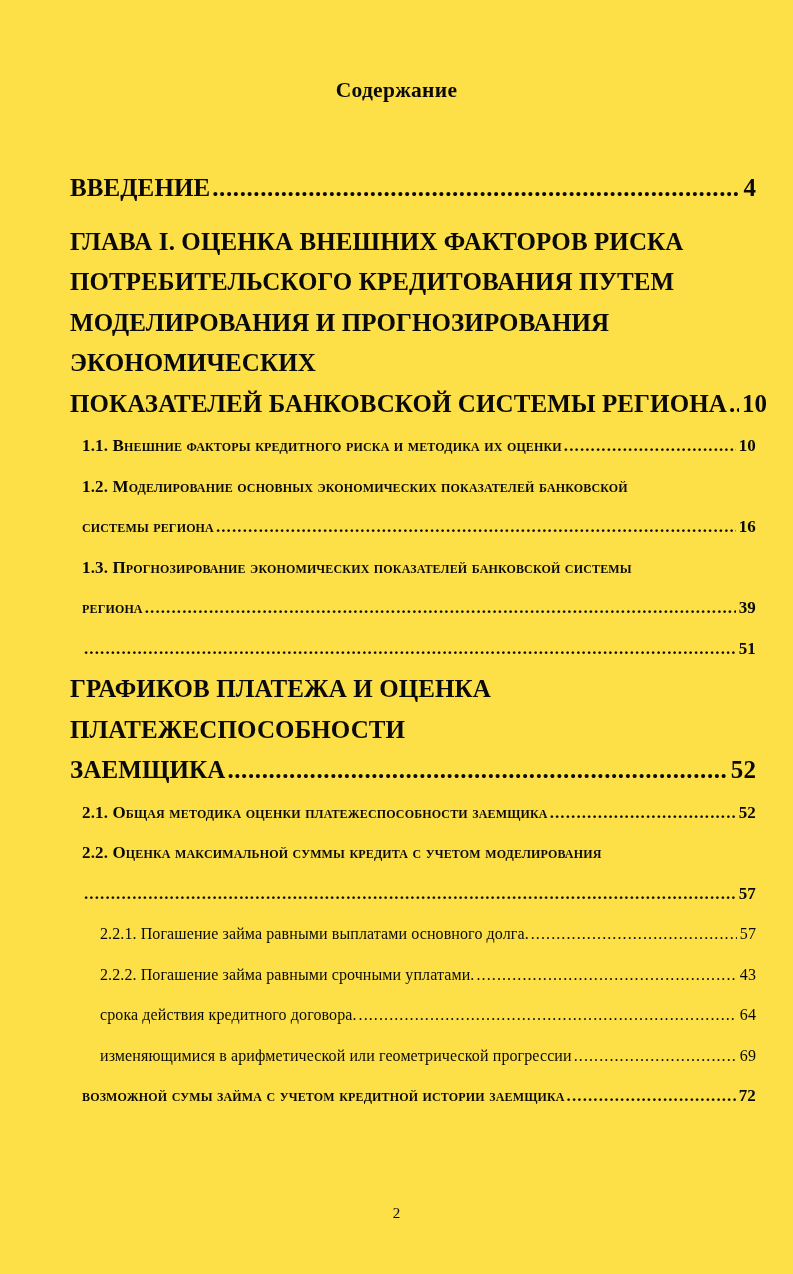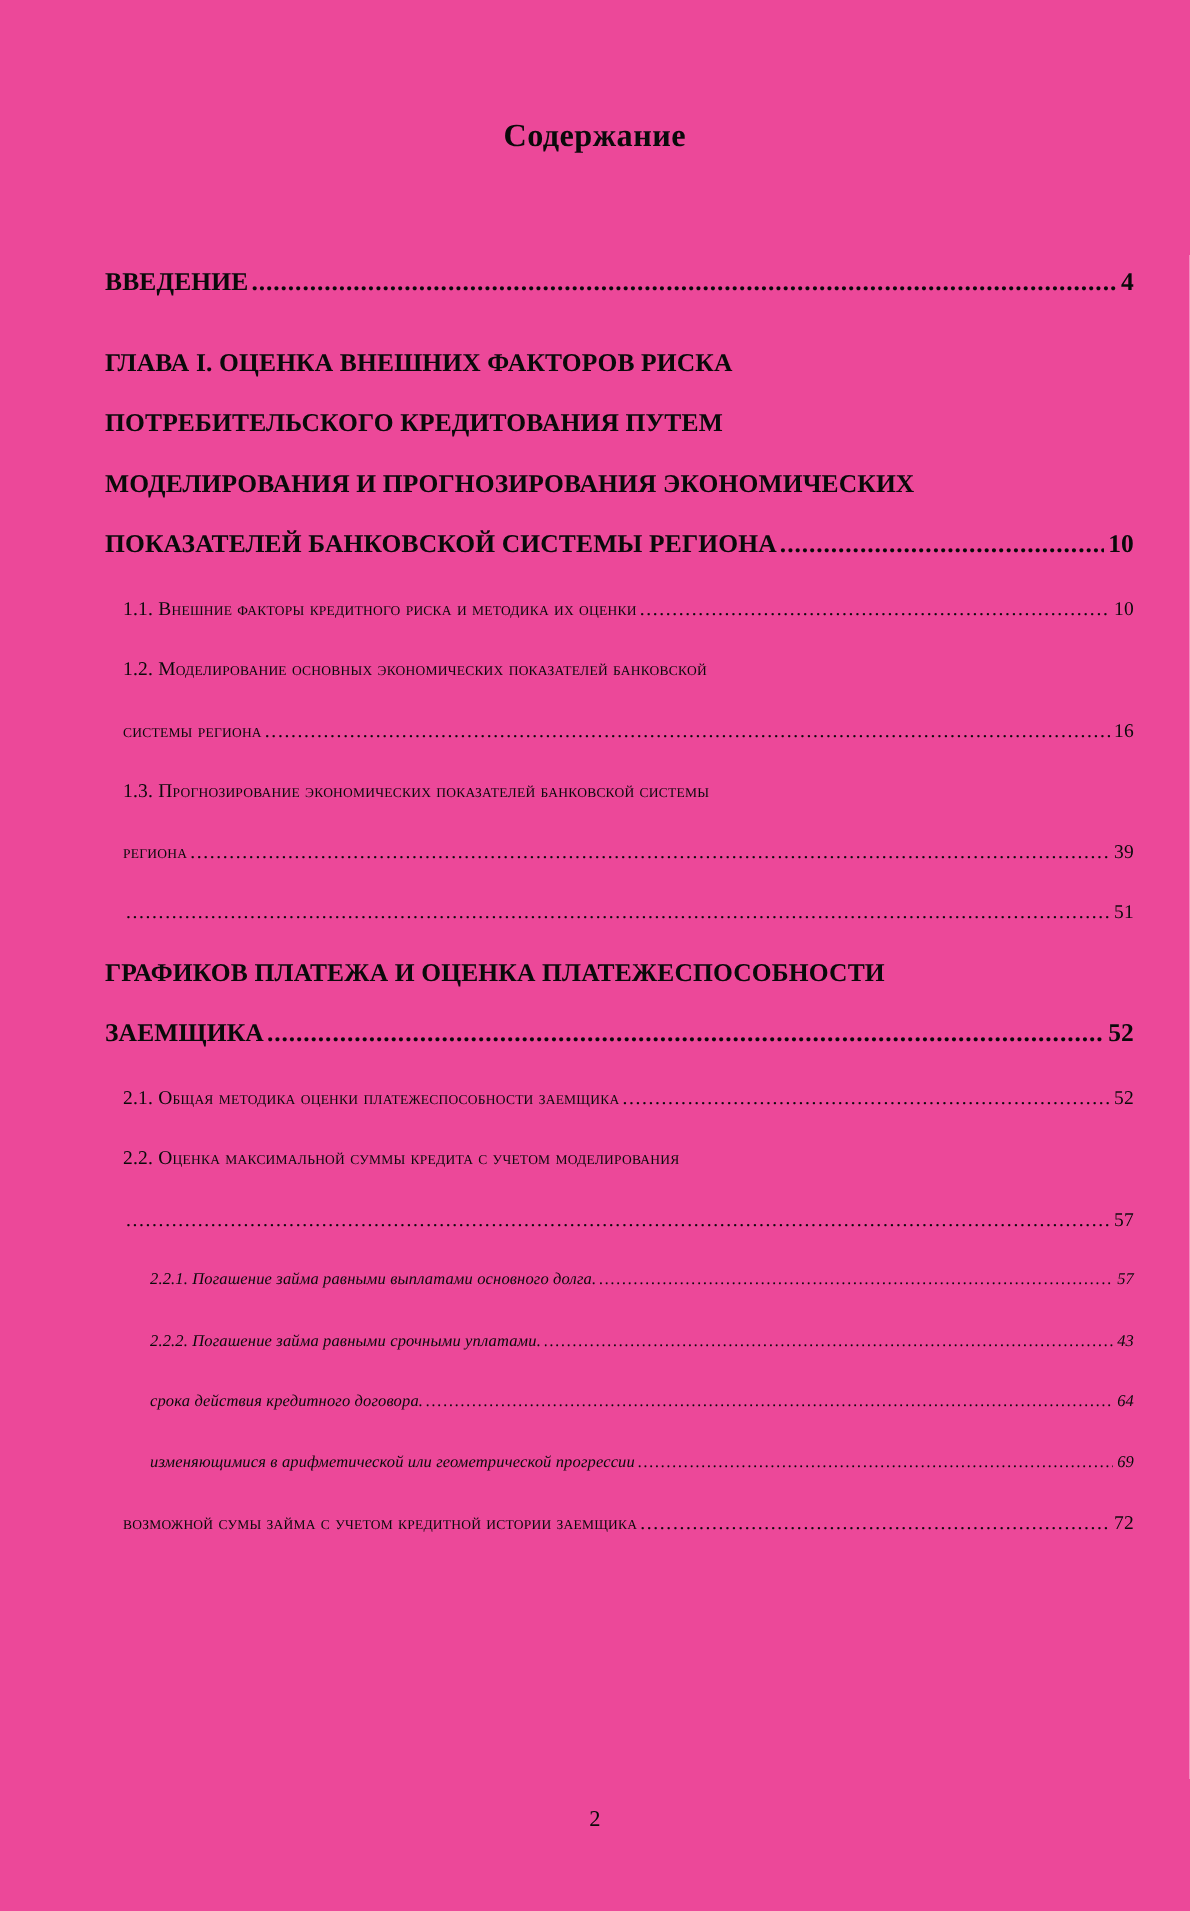--- a/index.html
+++ b/index.html
@@ -11,21 +11,21 @@
     width: 793px;
     height: 1274px;
     font-family: "Liberation Serif", "DejaVu Serif", serif;
     color: #0a0a0a;
     position: relative;
     overflow: hidden;
   }
   .page {
     position: absolute;
     inset: 0;
-    background: #ec4899;
+    background: #fde047;
   }
   .page-title {
     text-align: center;
     font-size: 21.5px;
     font-weight: bold;
     letter-spacing: 0.3px;
     margin: 0;
     position: absolute;
     top: 78px;
     left: 0;
@@ -58,47 +58,47 @@
     min-width: 10px;
   }
   .row .pg {
     flex: 0 0 auto;
     text-align: right;
     padding-left: 2px;
   }
 
   
   .lvl0 {
-    font-size: 17px;
+    font-size: 25px;
     font-weight: bold;
     line-height: 40.5px;
     text-transform: uppercase;
     letter-spacing: 0.1px;
   }
   .lvl0 .dots { letter-spacing: 0.6px; font-weight: bold; }
   .lvl0.intro { margin-bottom: 13px; }
   .lvl0.chapter .lead-line { display: block; }
   .lvl0.chapter { margin-bottom: 2px; }
 
   
   .lvl1 {
-    font-size: 13px;
+    font-size: 17px;
     line-height: 40.5px;
     padding-left: 12px;
     font-variant: small-caps;
     letter-spacing: 0.15px;
+    font-weight: bold;
   }
   .lvl1 .cont { display: block; }
 
   
   .lvl2 {
-    font-size: 11px;
+    font-size: 16px;
     line-height: 40.5px;
     padding-left: 30px;
-    font-style: italic;
     letter-spacing: 0.1px;
   }
   .lvl2 .cont { display: block; }
   .lvl2 .pg, .lvl1 .pg { font-style: inherit; }
 
   .folio {
     position: absolute;
     bottom: 52px;
     left: 0;
     right: 0;

